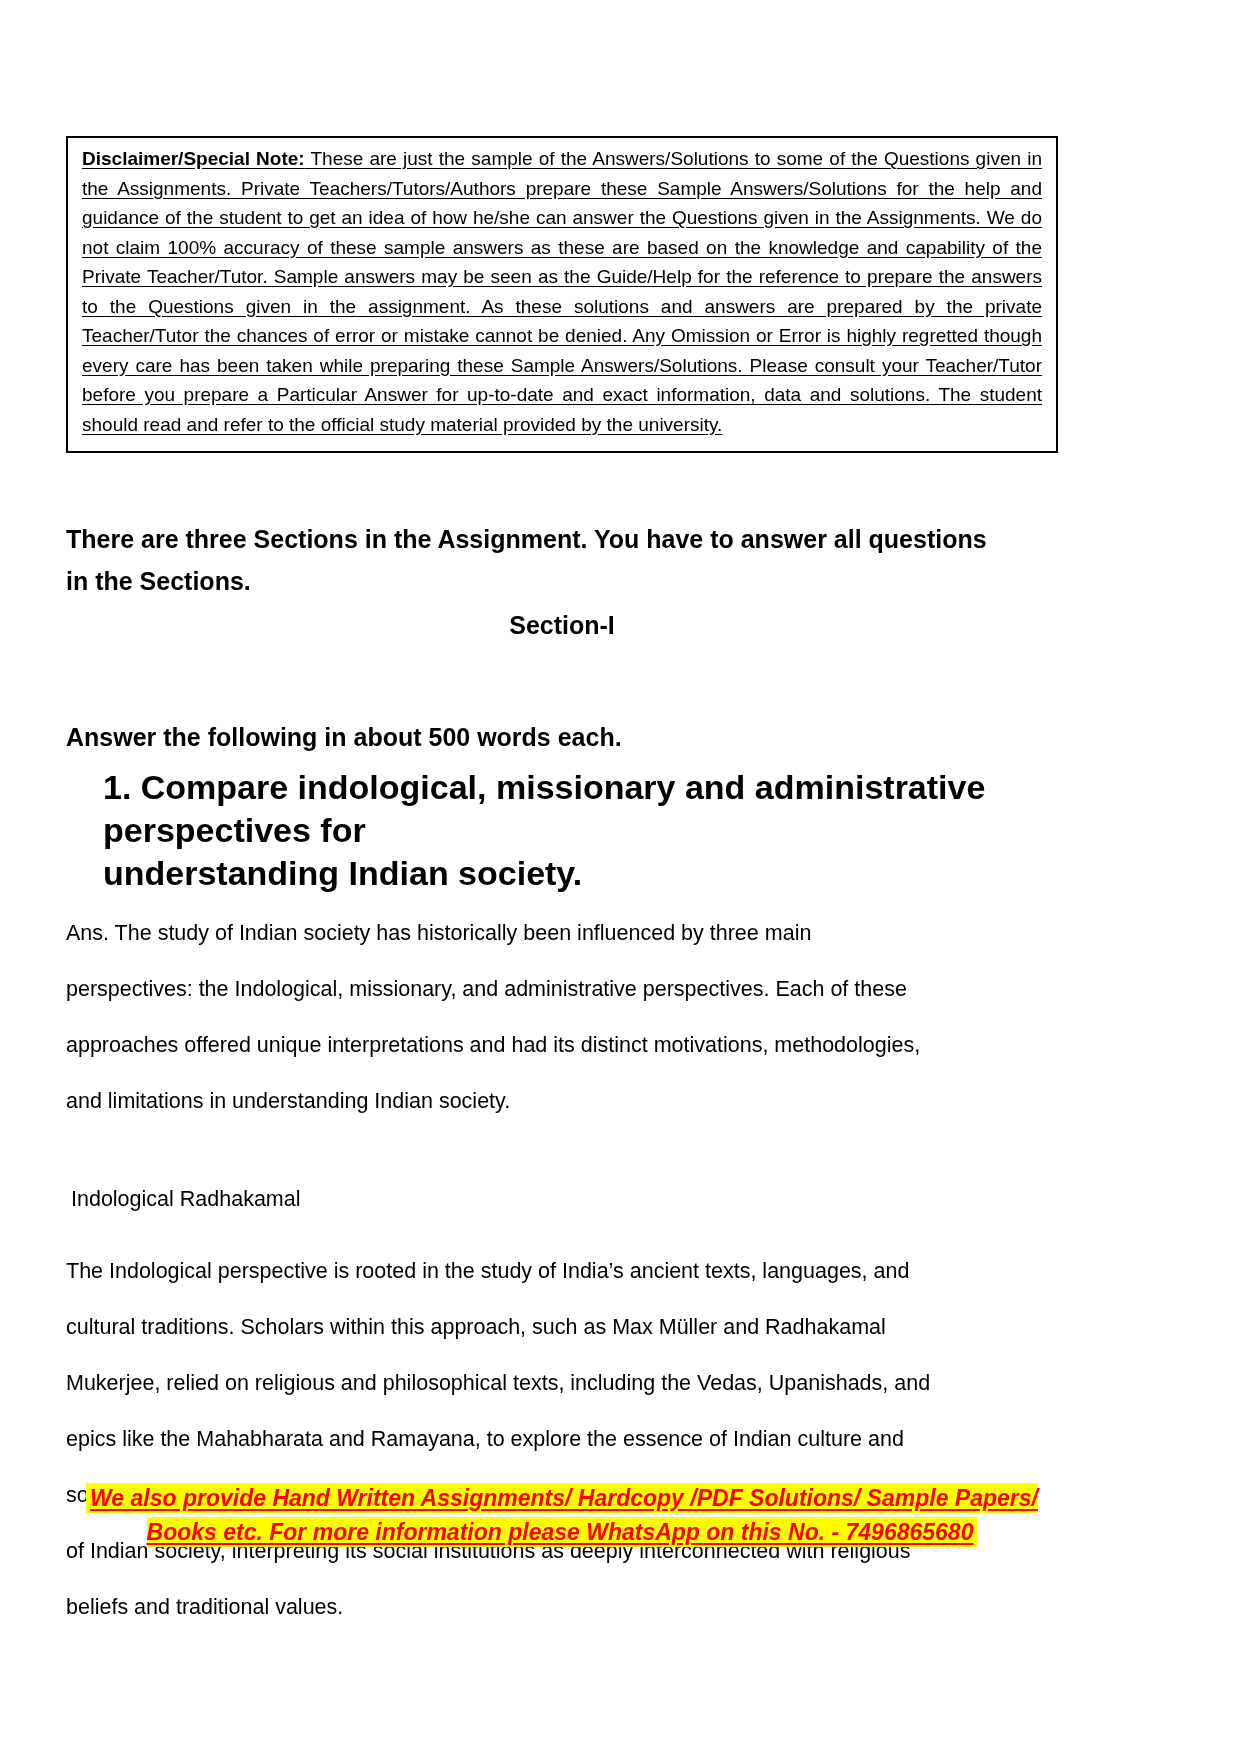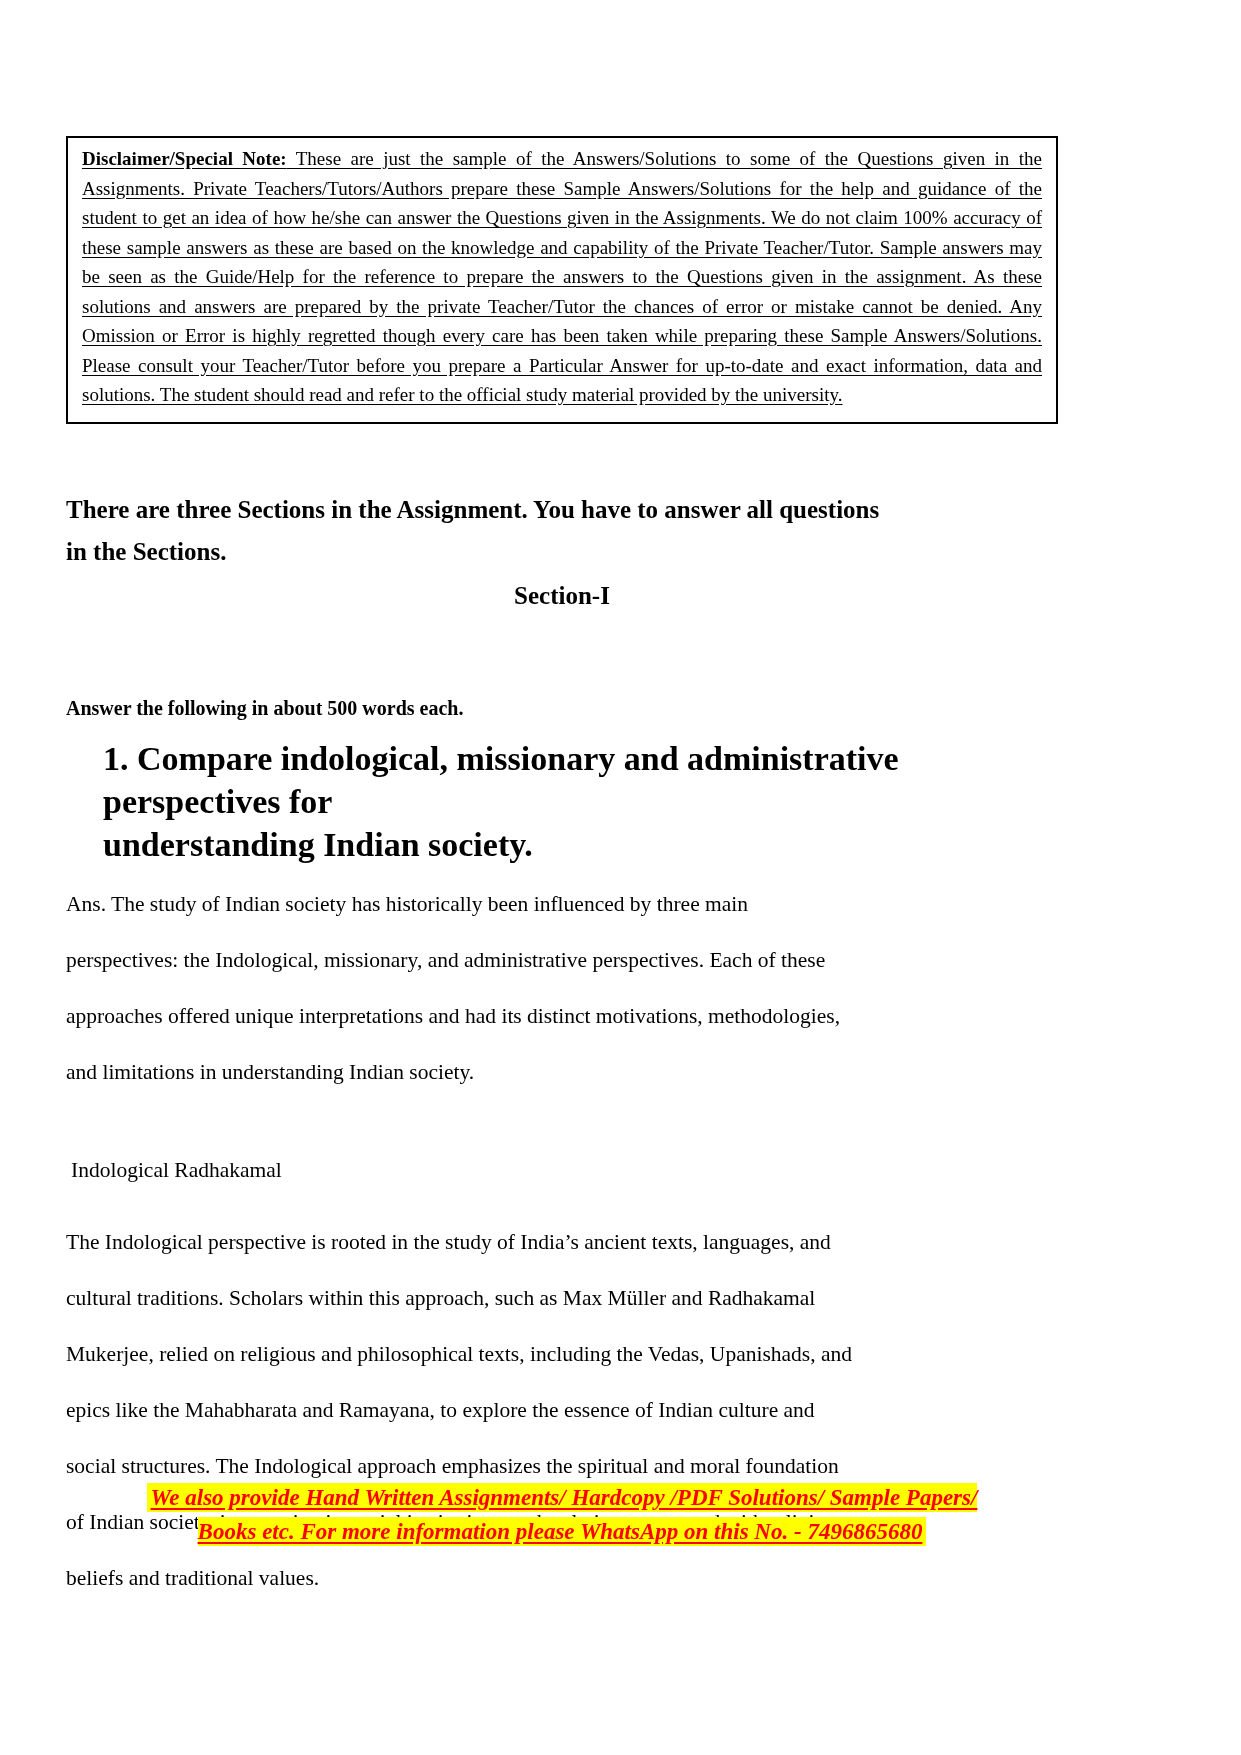--- a/index.html
+++ b/index.html
@@ -6,21 +6,21 @@
     margin: 0;
     padding: 0;
     background: #ffffff;
   }
   .page {
     position: relative;
     width: 1241px;
     height: 1755px;
     background: #ffffff;
     color: #000000;
-    font-family: Liberation Serif, serif;
+    font-family: Liberation Sans, sans-serif;
     overflow: hidden;
   }
   .content {
     margin-left: 66px;
     width: 992px;
   }
   .disclaimer-box {
     box-sizing: border-box;
     margin-top: 136px;
     border: 2px solid #000000;
@@ -43,21 +43,21 @@
   }
   .section-title {
     margin-top: 2px;
     font-size: 25px;
     font-weight: bold;
     line-height: 42px;
     text-align: center;
   }
   .instruction {
     margin-top: 70px;
-    font-size: 20px;
+    font-size: 25px;
     font-weight: bold;
     line-height: 42px;
   }
   .question {
     margin-top: 8px;
     font-size: 34px;
     font-weight: bold;
     line-height: 43px;
     white-space: pre-line;
     margin-left: 37px;

